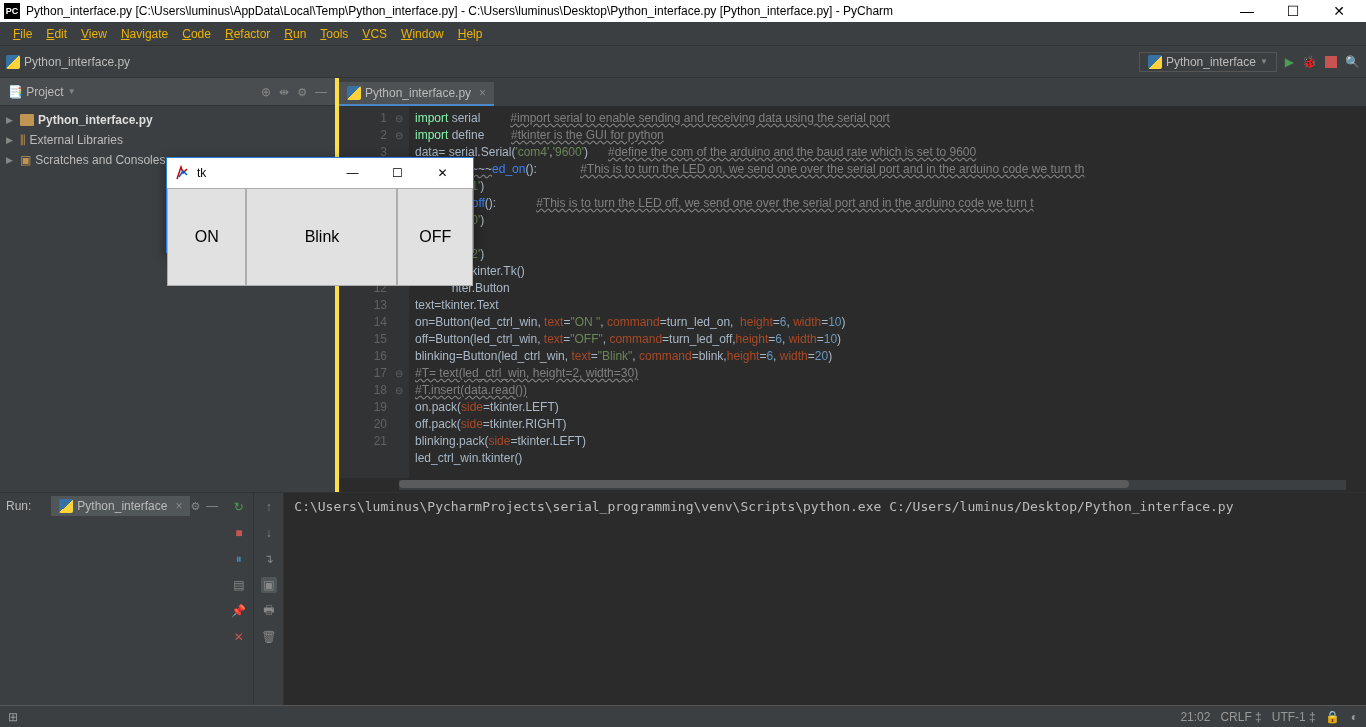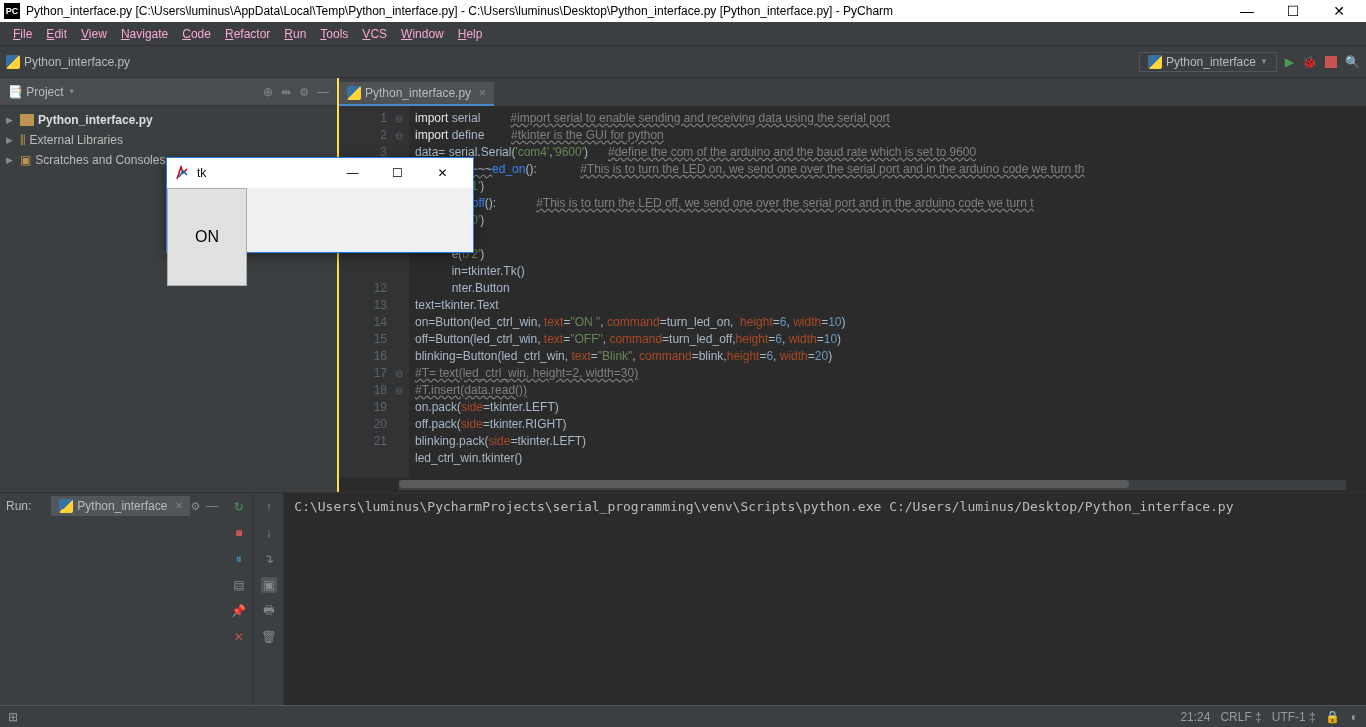--- a/index.html
+++ b/index.html
@@ -3,52 +3,52 @@
 <meta charset="utf-8">
 <style>
 *{margin:0;padding:0;box-sizing:border-box;font-family:"Segoe UI",Arial,sans-serif;font-size:12px}
 body{background:#3c3f41;color:#bbb;width:1366px;height:727px;overflow:hidden;position:relative}
 .titlebar{height:22px;background:#fff;display:flex;align-items:center;padding:0 4px;color:#000}
 .titlebar .pc-icon{width:16px;height:16px;background:#000;color:#fff;display:inline-flex;align-items:center;justify-content:center;font-size:9px;font-weight:bold;margin-right:6px}
 .titlebar .title-text{flex:1;font-size:12px}
 .win-controls{display:flex;gap:0}
 .win-controls span{width:46px;text-align:center;font-size:14px}
 .menubar{height:24px;background:#3c3f41;display:flex;align-items:center;padding:0 6px;border-bottom:1px solid #323232}
-.menubar span{padding:0 7px;color:#f9a8d4;cursor:pointer}
+.menubar span{padding:0 7px;color:#eab308;cursor:pointer}
 .menubar span:first-letter{text-decoration:underline}
 .navbar{height:32px;background:#3c3f41;display:flex;align-items:center;padding:0 6px;border-bottom:1px solid #323232}
 .nav-file{display:flex;align-items:center;gap:4px;color:#bbb}
 .py-icon{width:14px;height:14px;background:linear-gradient(135deg,#3672a4 50%,#ffd43b 50%);border-radius:2px;display:inline-block}
 .nav-right{margin-left:auto;display:flex;align-items:center;gap:8px}
 .run-config{background:#3c3f41;border:1px solid #555;padding:2px 8px;display:flex;align-items:center;gap:4px;color:#bbb}
 .dd-arrow{font-size:8px;color:#888}
 .nav-icon{color:#888}
 .run-icon-green{color:#499c54}
 .bug-icon{color:#499c54}
 .stop-icon{color:#c75450;width:12px;height:12px;background:#c75450;display:inline-block}
 .content{display:flex;height:414px}
-.project-panel{width:339px;background:#3c3f41;border-right:2px solid #fde047;display:flex;flex-direction:column}
+.project-panel{width:339px;background:#3c3f41;border-right:4px solid #fde047;display:flex;flex-direction:column}
 .proj-header{height:28px;background:#4a4d4f;display:flex;align-items:center;padding:0 8px;border-bottom:1px solid #323232}
 .proj-header-icons{margin-left:auto;display:flex;gap:8px;color:#888}
 .proj-tree{padding:4px 0}
 .tree-item{display:flex;align-items:center;height:20px;padding:0 6px;gap:4px;color:#bbb}
 .tree-arrow{color:#888;font-size:9px;width:10px}
 .bold{font-weight:bold;color:#ddd}
 .folder-icon{width:14px;height:12px;background:#c09553;display:inline-block;border-radius:1px}
 .lib-icon{color:#c09553}
 .scratch-icon{color:#c09553}
 .editor-panel{flex:1;display:flex;flex-direction:column;background:#2b2b2b}
 .editor-tabs{height:28px;background:#3c3f41;display:flex;align-items:end}
 .editor-tab{background:#4e5254;padding:4px 8px;display:flex;align-items:center;gap:4px;color:#bbb;border-bottom:2px solid #4a88c7}
 .tab-close{color:#888;margin-left:4px}
 .code-area{flex:1;display:flex;overflow:hidden;font-family:Consolas,monospace;font-size:13px;line-height:17px}
 .gutter{background:#313335;color:#606366;text-align:right;padding:4px 8px 4px 16px;width:56px}
 .fold{background:#313335;width:14px;color:#606366;padding:4px 0;font-size:10px}
 .code{flex:1;padding:4px 6px;white-space:pre;color:#a9b7c6;overflow:hidden;position:relative}
-.kw{color:#e5e5e5}
+.kw{color:#86efac}
 .str{color:#6a8759}
 .com{color:#808080;}
 .fn{color:#3b82f6}
 .num{color:#6897bb}
 .par{color:#aa4926}
 .wavy{text-decoration:wavy underline #808080}
 .scrollbar-h{height:10px;background:#3c3f41;margin:2px 20px 2px 60px;position:relative}
 .scrollbar-thumb{height:8px;background:#595b5d;width:730px;border-radius:4px}
 .run-panel{height:213px;border-top:1px solid #323232;display:flex;flex-direction:row}
 .run-header{height:26px;background:#3c3f41;display:flex;align-items:center;padding:0 6px}
@@ -227,21 +227,21 @@
       <span class="rl-icon">🖶</span>
       <span class="rl-icon">🗑</span>
     </div>
     <div class="run-output">C:\Users\luminus\PycharmProjects\serial_programming\venv\Scripts\python.exe C:/Users/luminus/Desktop/Python_interface.py</div>
   </div>
 </div>
 
 <div class="statusbar">
   <span>⊞</span>
   <div class="statusbar-right">
-    <span>21:24</span>
+    <span>21:02</span>
     <span>CRLF ‡</span>
     <span>UTF-1 ‡</span>
     <span class="lock-icon">🔒</span>
     <span>◐</span>
   </div>
 </div>
 
 <div class="tk-window">
   <div class="tk-titlebar">
     <span class="tk-icon">
@@ -252,14 +252,16 @@
     </span>
     <span class="tk-title">tk</span>
     <div class="tk-controls">
       <span>—</span>
       <span>☐</span>
       <span>✕</span>
     </div>
   </div>
   <div class="tk-body">
     <div class="tk-btn tk-on">ON</div>
+    <div class="tk-btn tk-blink">Blink</div>
+    <div class="tk-btn tk-off">OFF</div>
   </div>
 </div>
 
 </body></html>

